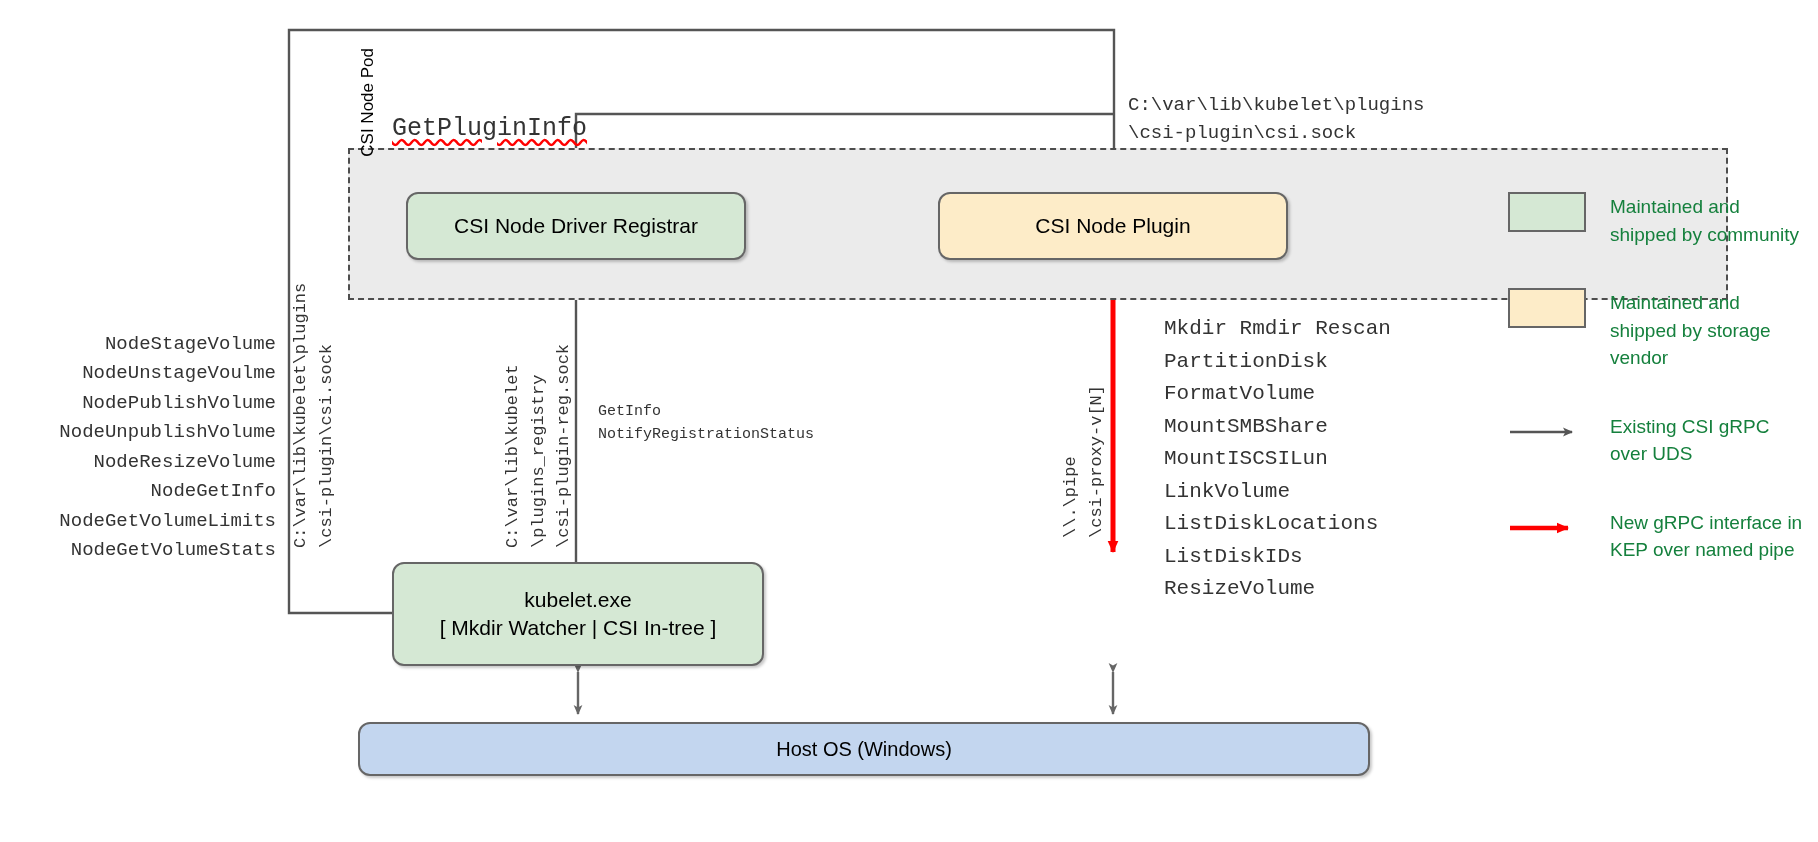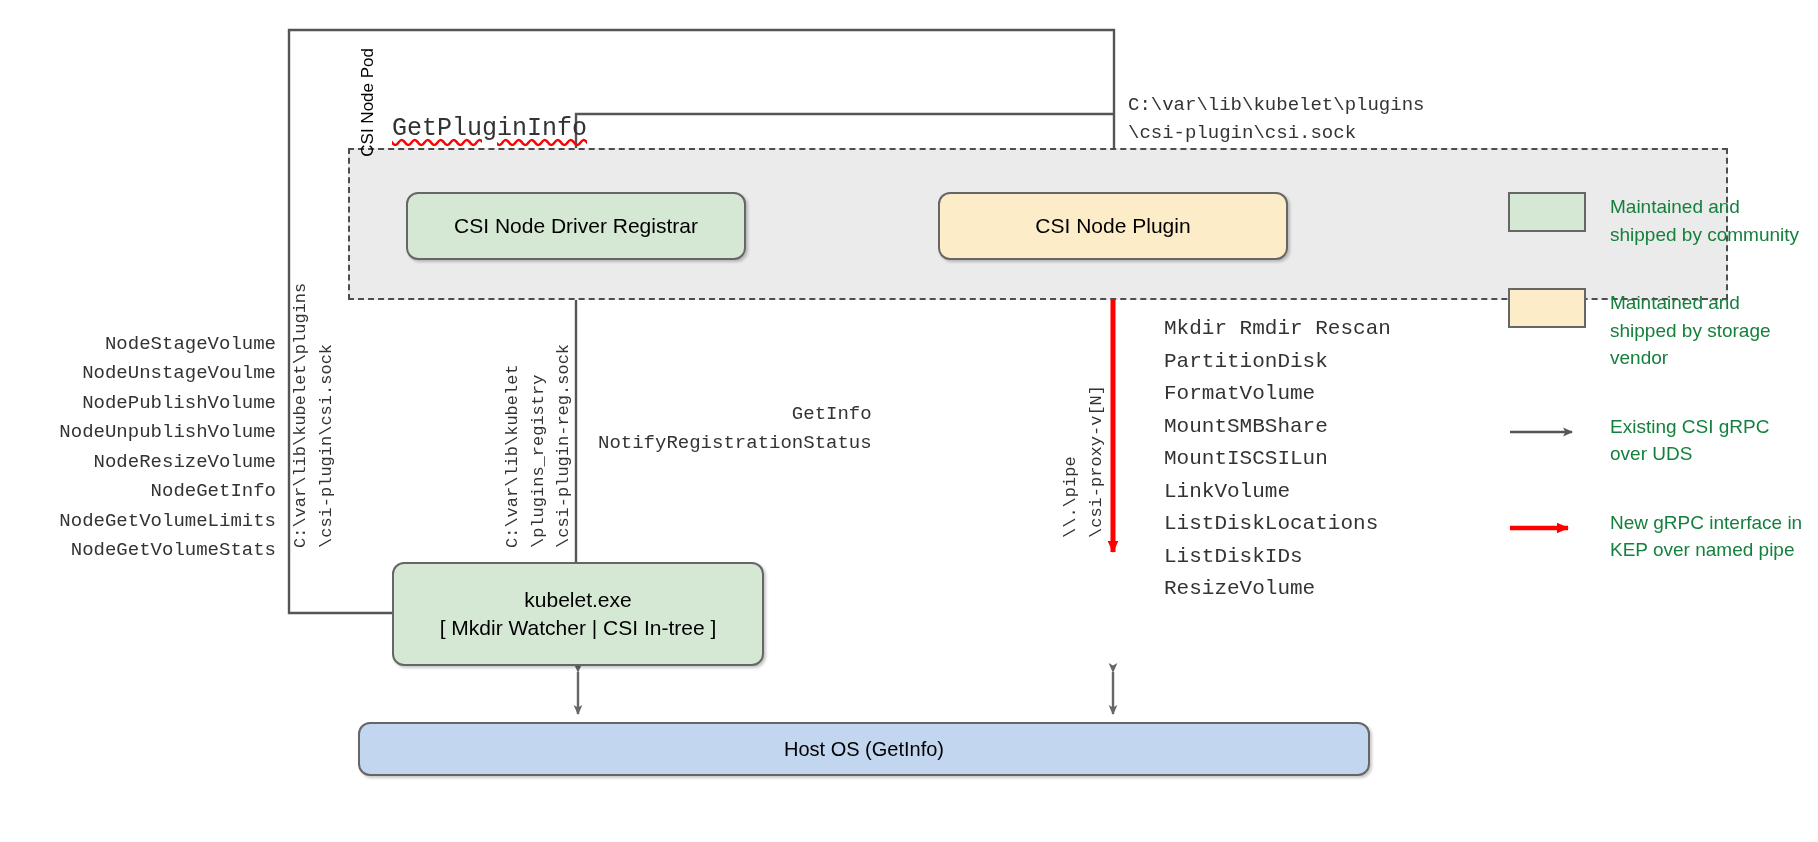--- a/index.html
+++ b/index.html
@@ -83,21 +83,21 @@
     text-decoration-style: wavy;
     text-decoration-color: #ff0000;
     text-underline-offset: 3px;
   }
   #lbl-csi-sock-top { left: 1128px; top: 92px; font-size: 19px; line-height: 1.45; }
   #lbl-node-api {
     left: 16px; top: 330px;
     font-size: 19px; line-height: 1.55;
     text-align: right; width: 260px;
   }
-  #lbl-getinfo { left: 598px; top: 400px; font-size: 19px; line-height: 1.55; text-align: right; }
+  #lbl-getinfo { left: 598px; top: 400px; font-size: 15px; line-height: 1.55; }
   #lbl-proxy-api { left: 1164px; top: 305px; font-size: 21px; line-height: 1.55; margin-top: 8px; }
 
   
   .vlbl {
     position: absolute;
     font-size: 17px;
     line-height: 1.5;
     transform-origin: left top;
     transform: rotate(-90deg);
     white-space: pre;
@@ -177,21 +177,21 @@
     <span>CSI Node Plugin</span>
   </div>
 
   <div class="box green" id="box-kubelet">
     <span>kubelet.exe</span>
     <span>[ Mkdir Watcher | CSI In-tree ]</span>
   </div>
 
 
   <div class="box blue" id="box-hostos">
-    <span>Host OS (GetInfo)</span>
+    <span>Host OS (Windows)</span>
   </div>
 
   <div class="lbl mono" id="lbl-getplugininfo">GetPluginInfo</div>
 
   <div class="lbl mono" id="lbl-csi-sock-top">C:\var\lib\kubelet\plugins
 \csi-plugin\csi.sock</div>
 
   <div class="lbl mono" id="lbl-node-api">NodeStageVolume
 NodeUnstageVoulme
 NodePublishVolume

